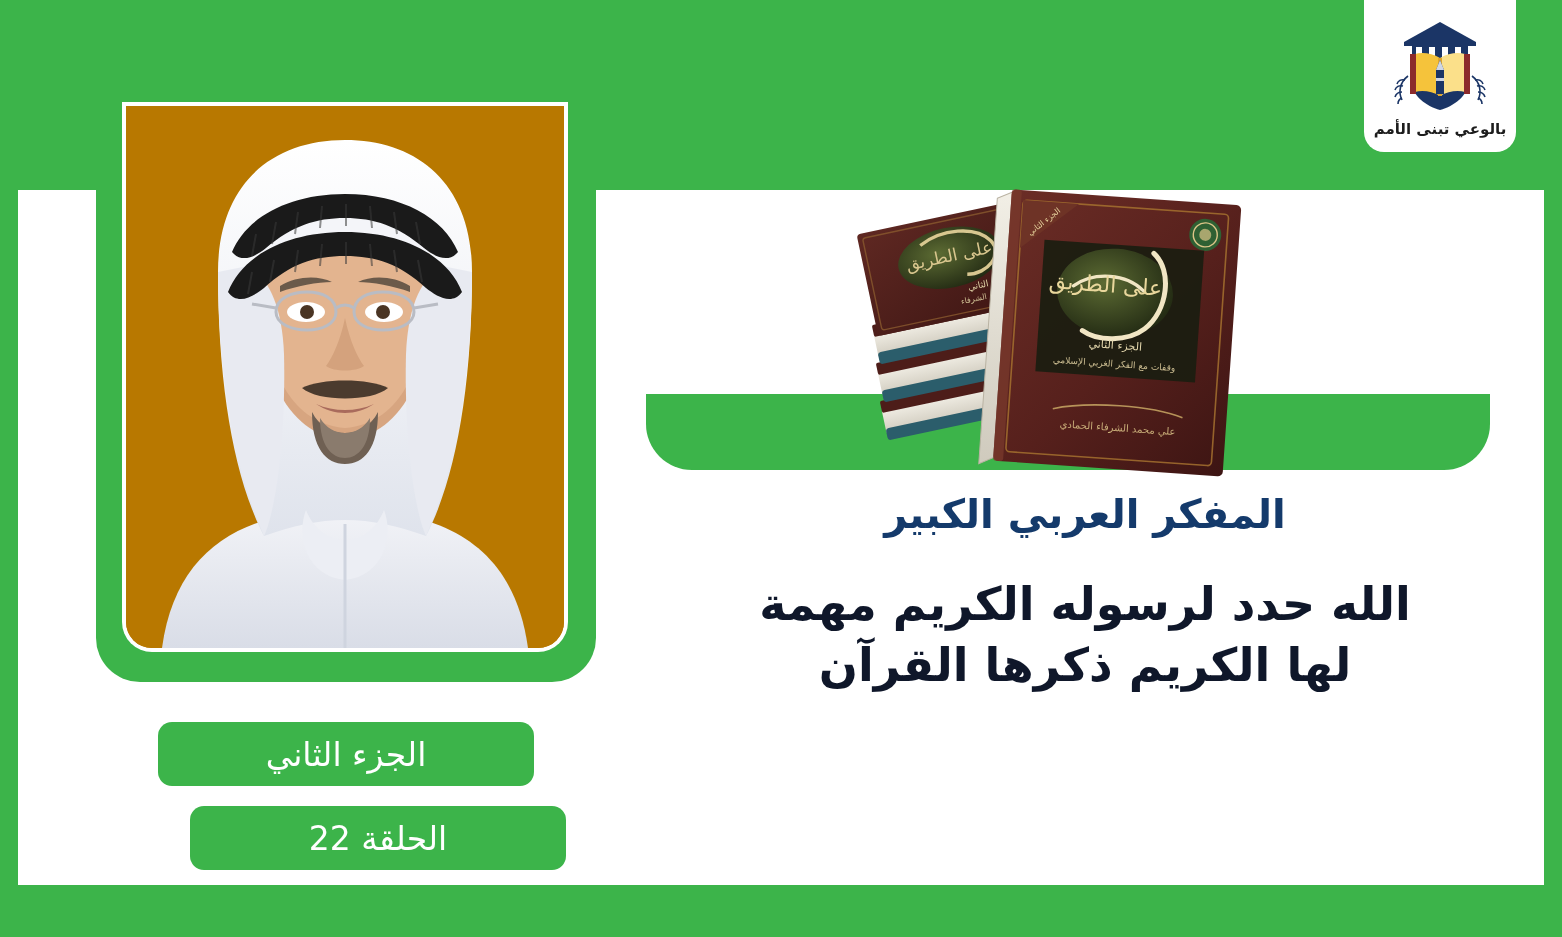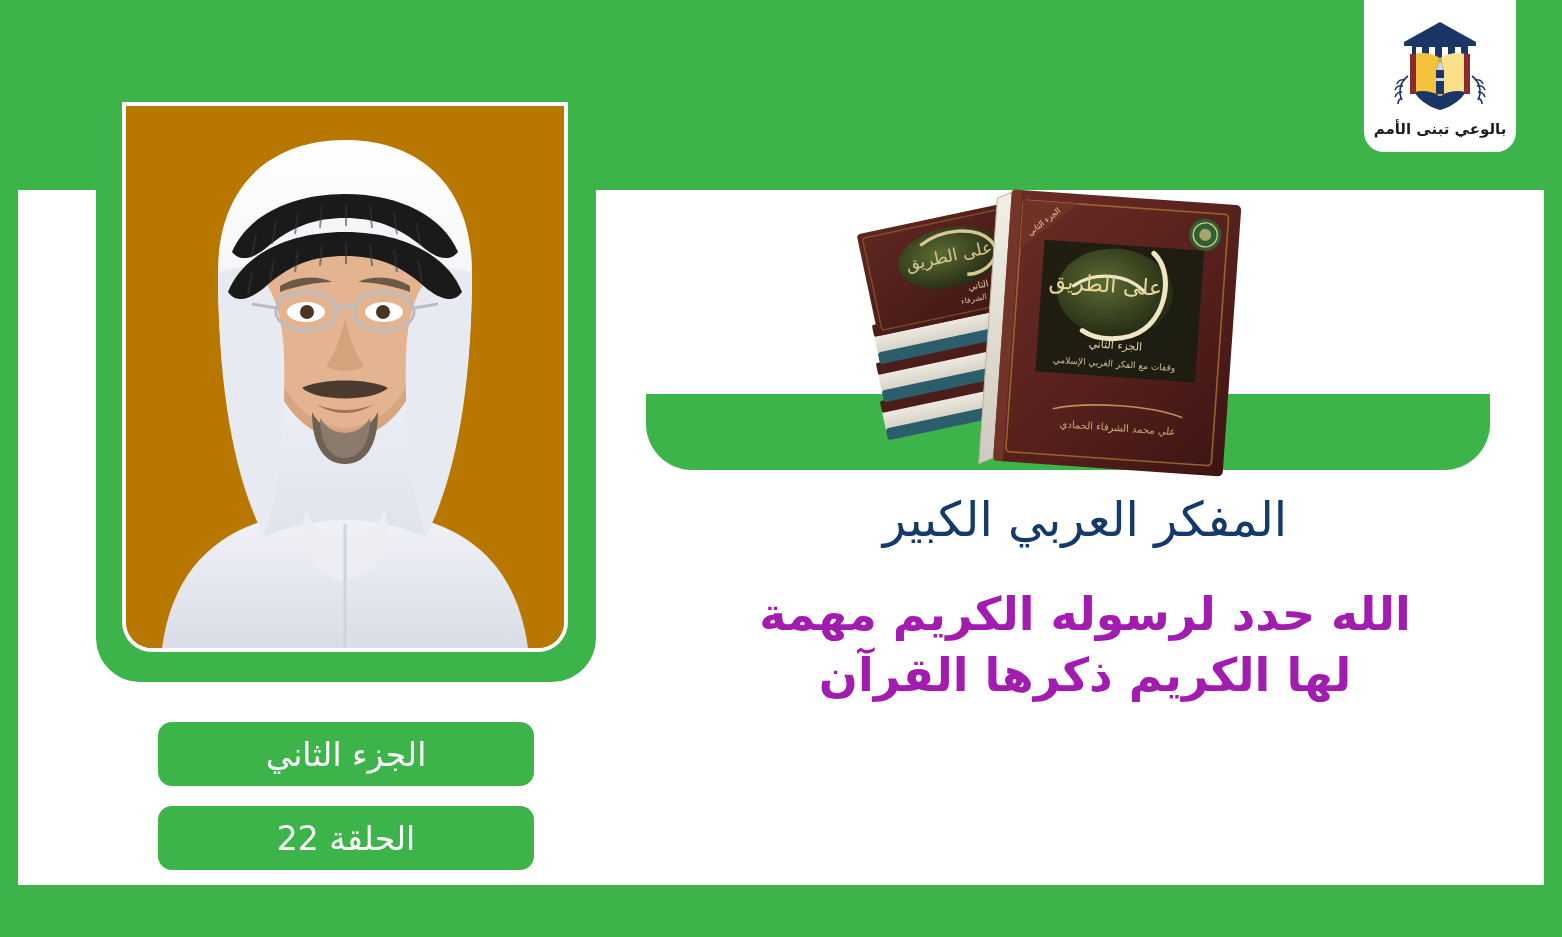--- a/index.html
+++ b/index.html
@@ -96,21 +96,21 @@
     background: #3cb44a;
     border-radius: 14px;
     color: #ffffff;
     font-size: 33px;
     display: flex;
     align-items: center;
     justify-content: center;
     letter-spacing: .5px;
   }
   .badge-part { top: 722px; }
-  .badge-ep   { top: 806px; }
+  .badge-ep   { top: 806px; margin-left: 32px; }
 
   
   .book-banner {
     position: absolute;
     left: 646px; top: 394px;
     width: 844px; height: 76px;
     background: #3cb44a;
     border-radius: 0 0 46px 46px;
   }
 
@@ -121,33 +121,33 @@
   
   .text-col {
     position: absolute;
     left: 620px;
     top: 488px;
     width: 930px;
     text-align: center;
     color: #143a6b;
   }
   .t-line {
-    font-size: 48px;
-    font-weight: normal;
+    font-size: 40px;
+    font-weight: bold;
     line-height: 1.30;
     letter-spacing: 0px;
     white-space: nowrap;
   }
   .t-line.spread { letter-spacing: 2px; }
   .headline {
     margin-top: 34px;
     font-size: 46px;
     font-weight: bold;
     line-height: 1.32;
-    color: #a21caf;
+    color: #0f172a;
   }
   .headline div { white-space: nowrap; }
 </style>
 </head>
 <body>
 
 <div id="stage">
 
   <div class="g-top"></div>
   <div class="g-left"></div>

